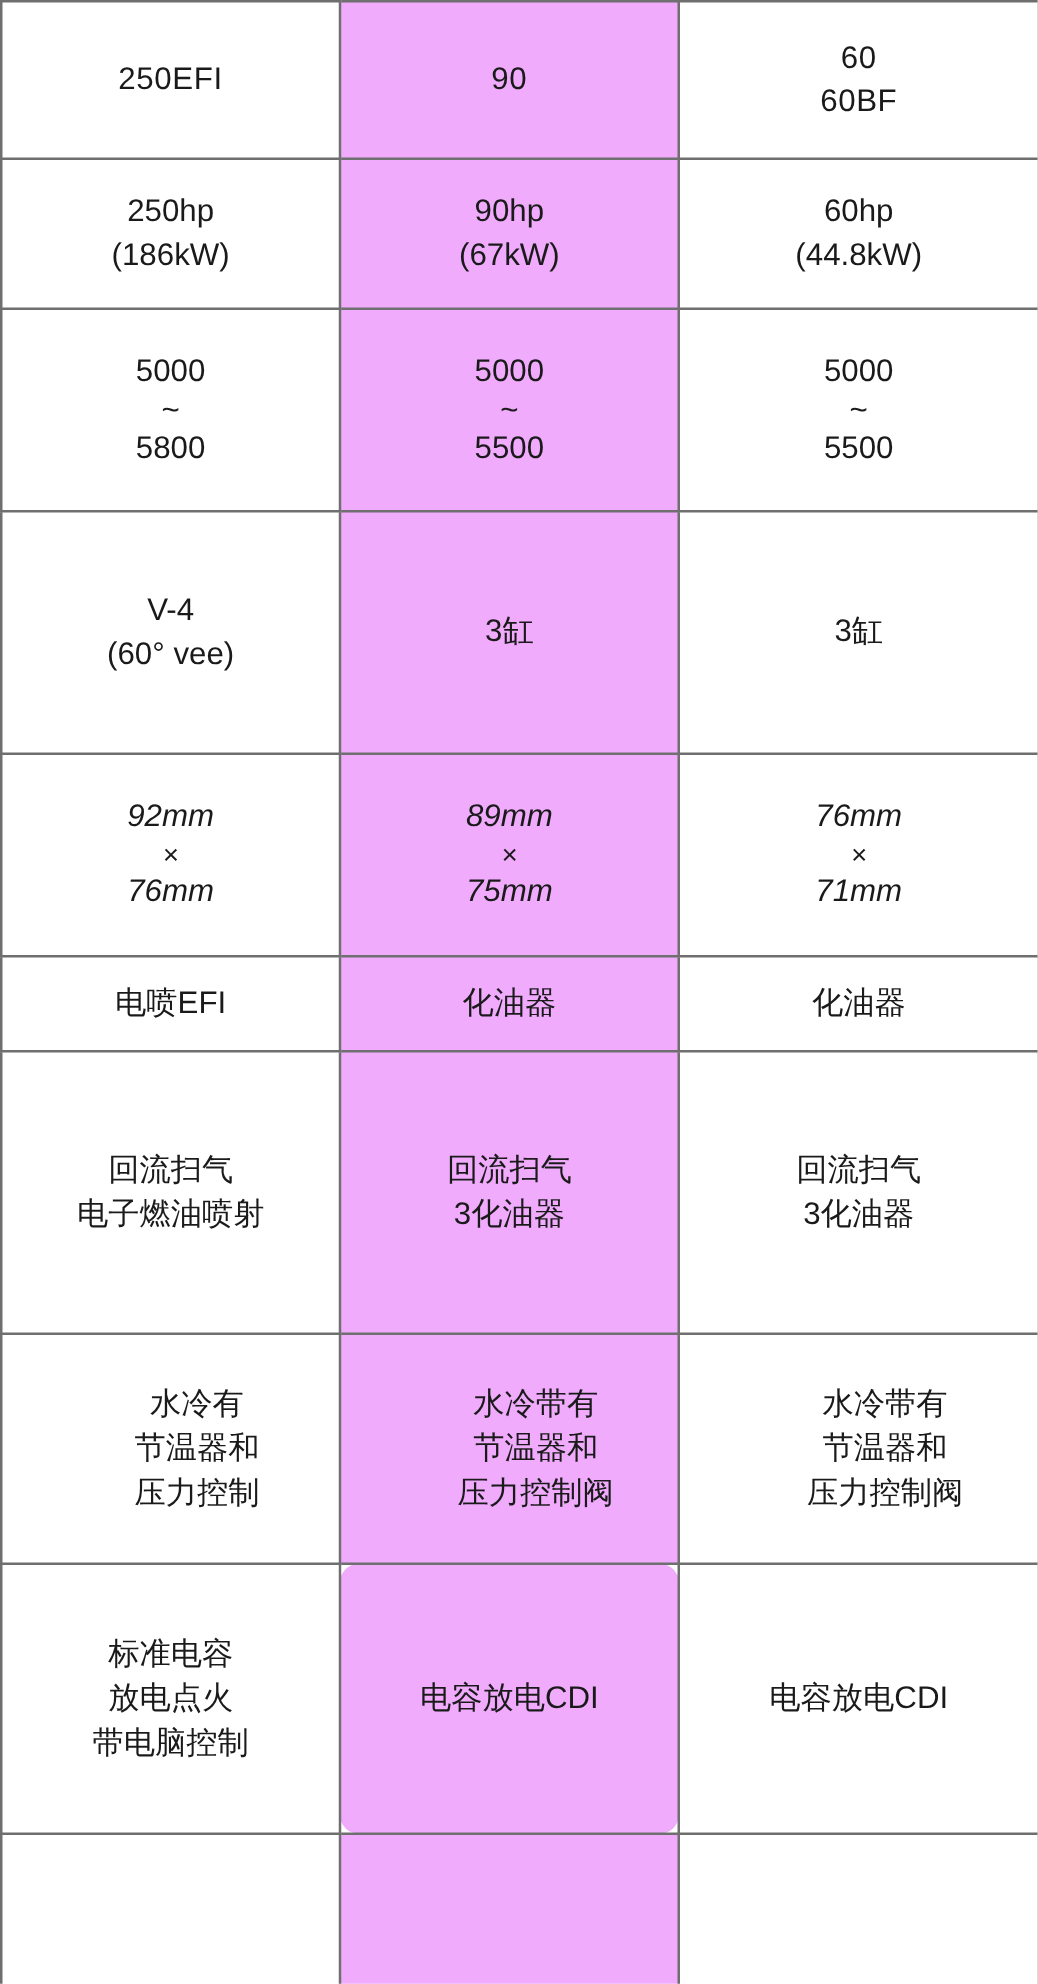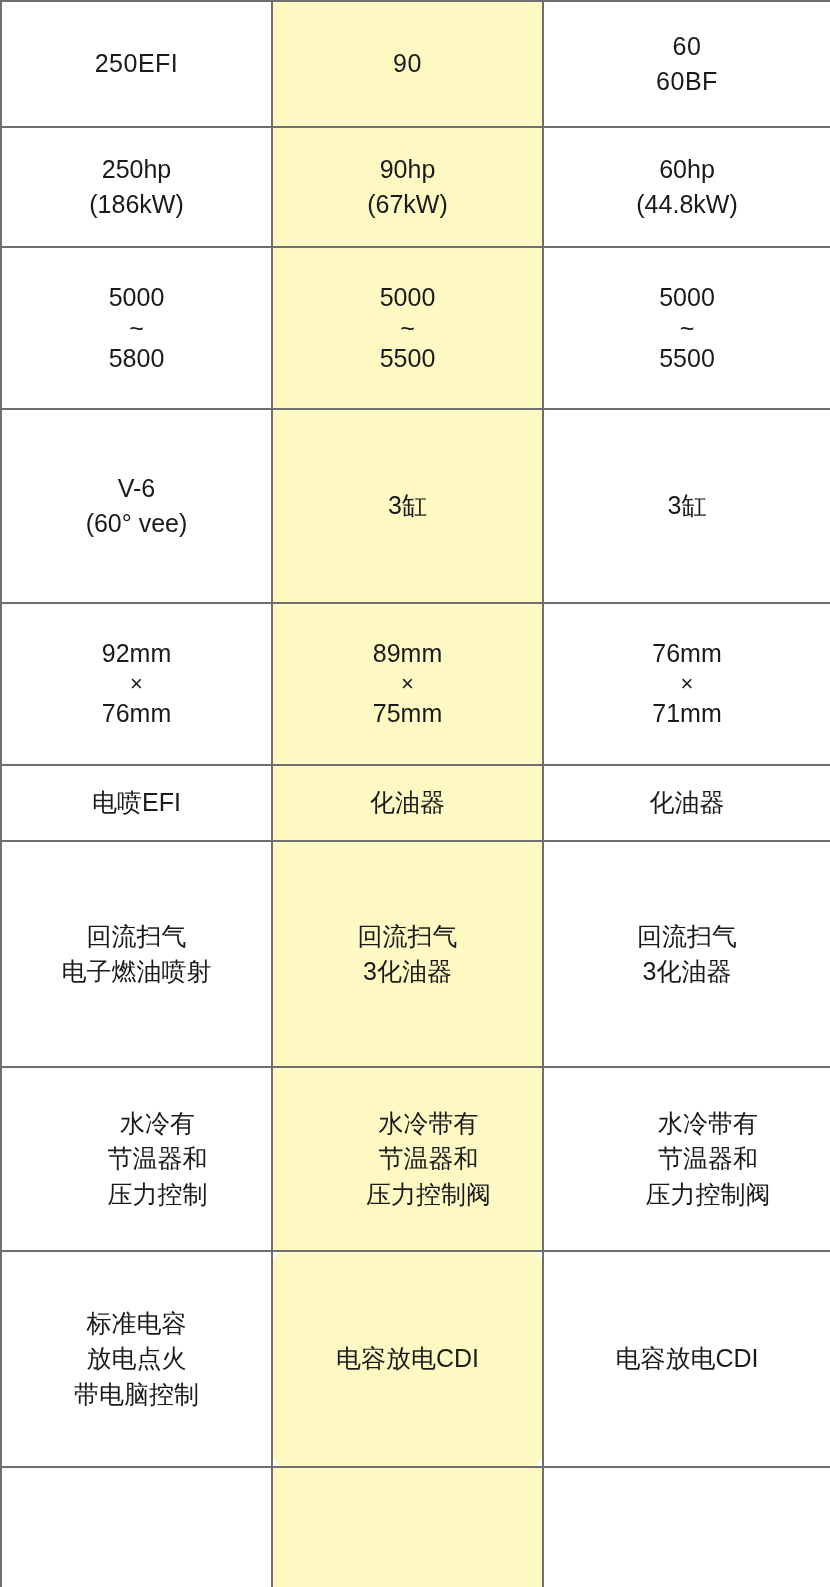--- a/index.html
+++ b/index.html
@@ -33,35 +33,35 @@
     line-height: 1.42;
     color: #1a1a1a;
   }
   .spec-table tr > *:first-child {
     border-left: 2px solid #6f6f6f;
   }
   .spec-table tr > *:last-child {
     border-right: 2px solid #6f6f6f;
   }
   .col-shaded {
-    background: #fef9c3;
+    background: #f0abfc;
   }
   .head-cell {
     font-weight: bold;
     font-size: 30px;
     letter-spacing: 0.5px;
   }
   .head-row td {
     height: 112px;
   }
   .r-power td { height: 106px; margin-top: 41px; }
   .r-rpm td { height: 148px; }
   .r-cyl td { height: 180px; }
   .r-disp td { height: 57px; }
-  .r-bore td { height: 148px; }
+  .r-bore td { height: 148px; font-style: italic; }
   .r-fuel td { height: 62px; margin-top: 48px; }
   .r-induction td { height: 212px; }
   .r-cooling td { height: 170px; padding-left: 46px; }
   .r-ignition td { height: 202px; border-radius: 15px; }
   .r-lube td { height: 140px; }
 
   .cell-lines span {
     display: block;
   }
   .tilde {
@@ -124,21 +124,21 @@
       </td>
       <td class="cell-lines">
         <span>5000</span>
         <span class="tilde">~</span>
         <span>5500</span>
       </td>
     </tr>
 
     <tr class="r-cyl">
       <td class="cell-lines">
-        <span>V-6</span>
+        <span>V-4</span>
         <span>(60° vee)</span>
       </td>
       <td class="cell-lines col-shaded">
         <span>3缸</span>
       </td>
       <td class="cell-lines">
         <span>3缸</span>
       </td>
     </tr>
 

